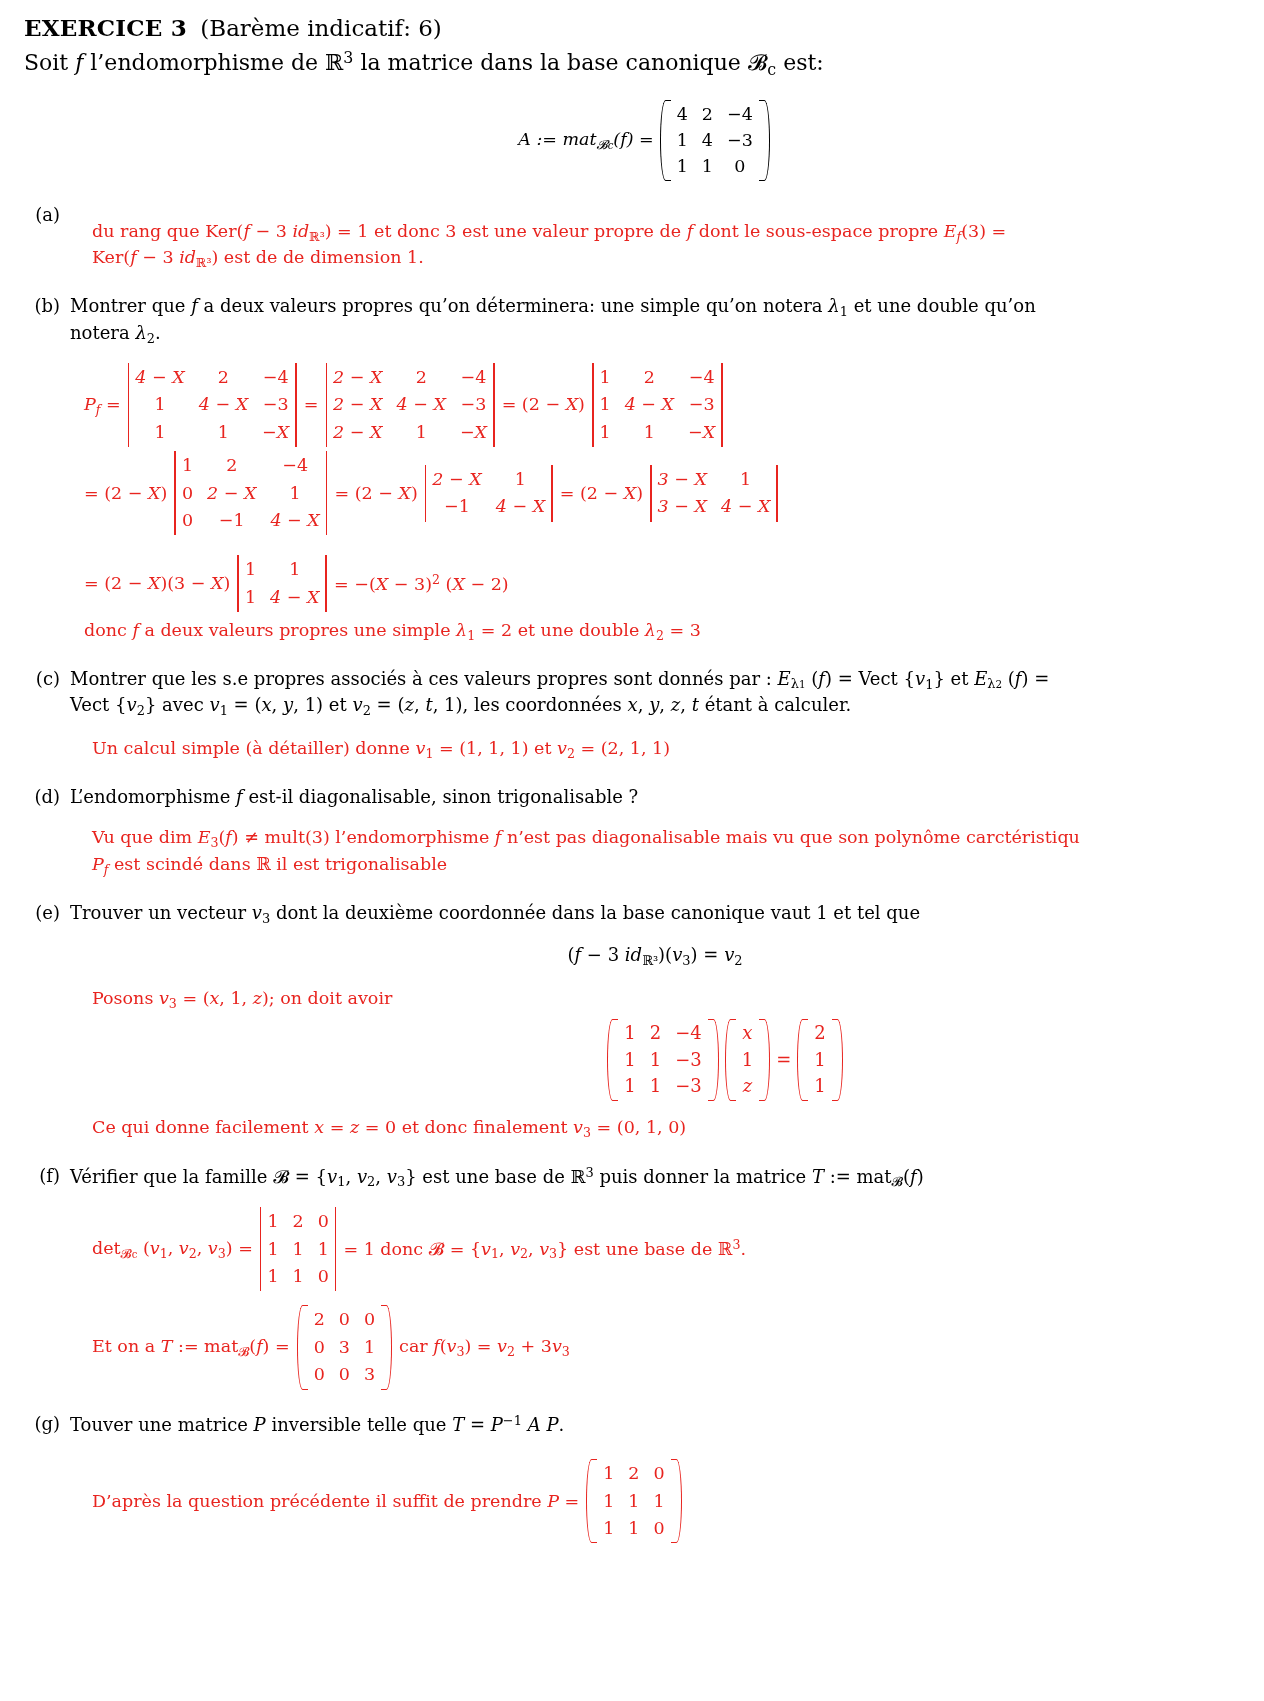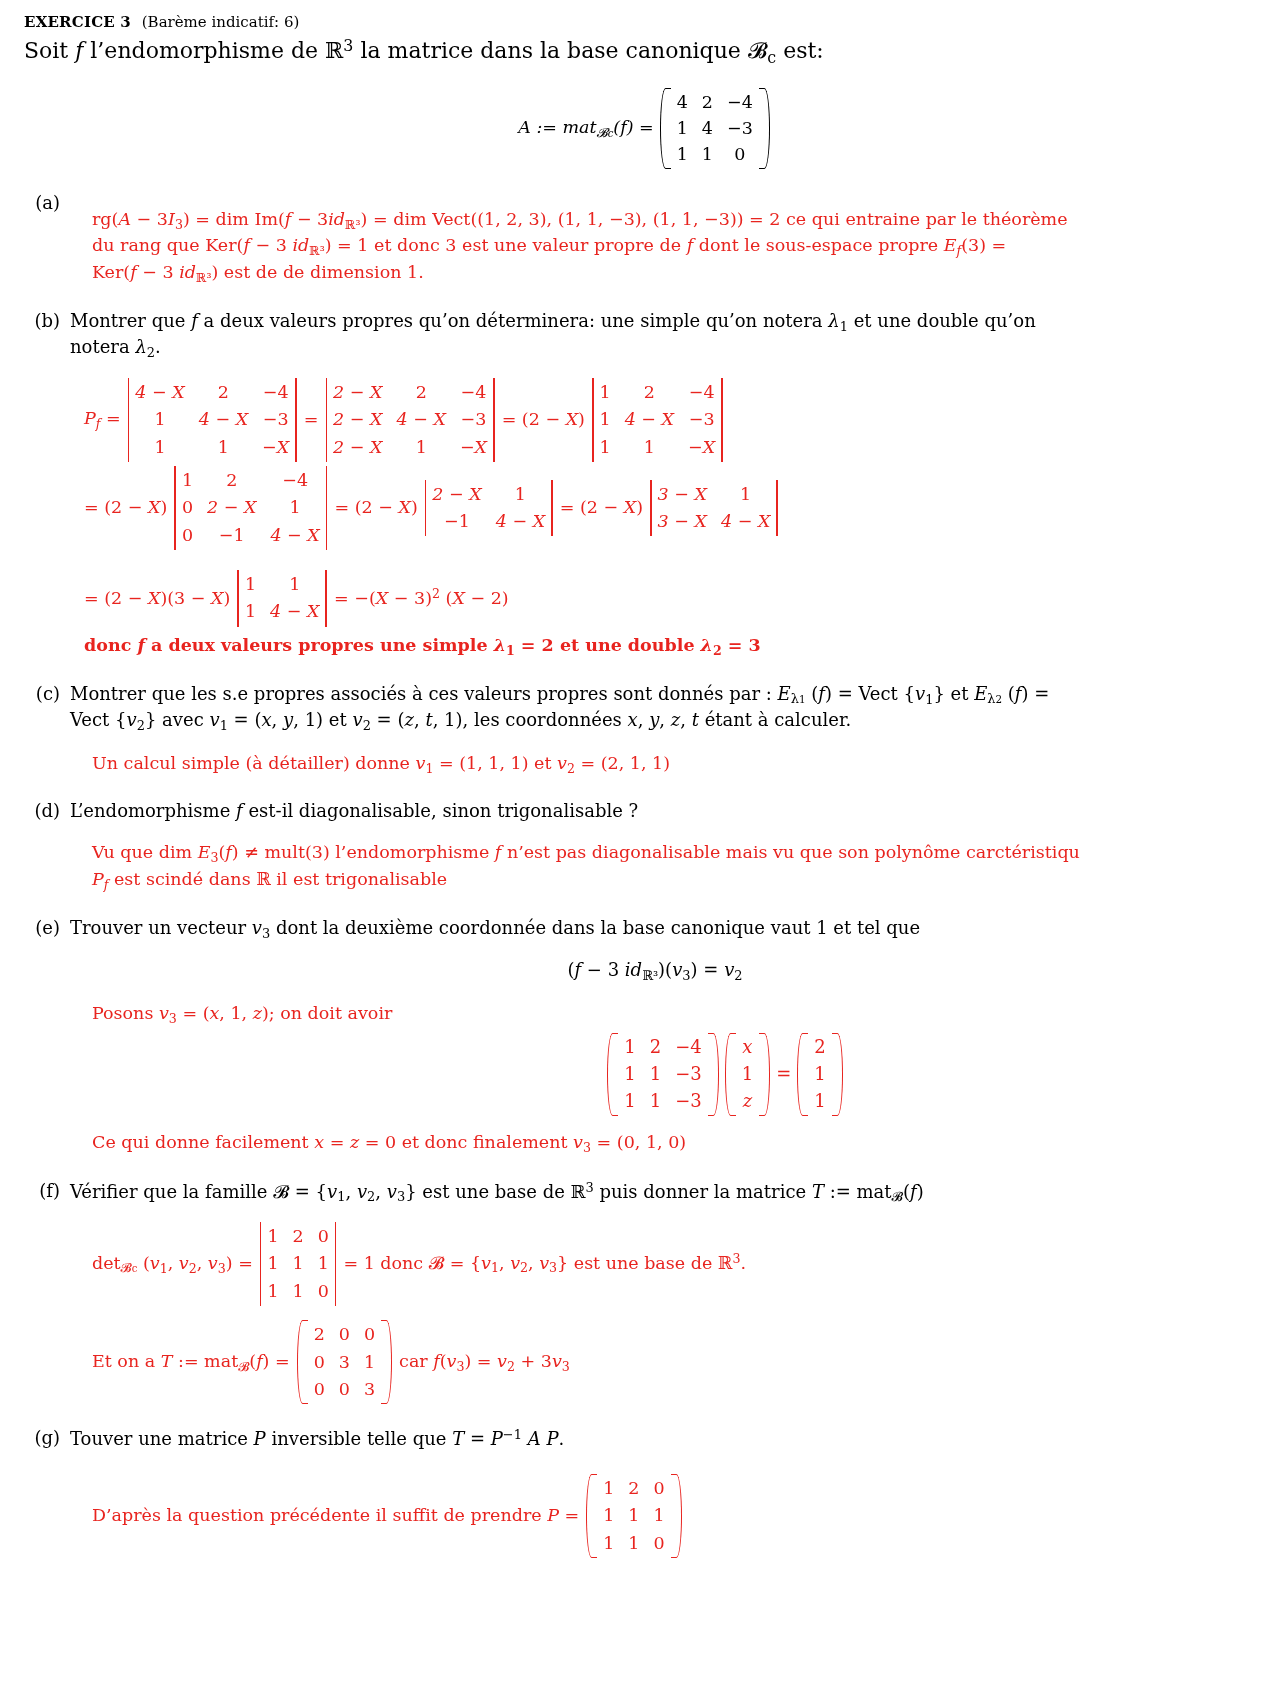--- a/index.html
+++ b/index.html
@@ -19,21 +19,21 @@
     width: 1264px;
     box-sizing: border-box;
     padding: 12px 24px 20px 24px;
     position: relative;
   }
   .red { color: #e8241f; }
   .it { font-style: italic; margin-left: 24px; }
   .center { text-align: center; }
 
   
-  .ex-head { font-size: 15px; margin: 0 0 2px 0; }
+  .ex-head { font-size: 23px; margin: 0 0 2px 0; }
   .ex-head .title { font-weight: bold; letter-spacing: .2px; }
   .intro { margin: 0 0 4px 0; font-size: 22px; }
 
   
   .item {
     display: flex;
     align-items: flex-start;
     margin-top: 22px;
   }
   .item-label {
@@ -135,23 +135,20 @@
       </span>
       <span class="pright"></span>
     </span>
   </div>
 
   <div class="item">
     <div class="item-label">(a)</div>
     <div class="item-body">
       <div class="ans">
         <div>
-          rg(<i>A</i> − 3<i>I</i><span class="sub">3</span>) = dim Im(<i>f</i> − 3<i>id</i><span class="sub">ℝ³</span>) = dim Vect((1, 2, 3), (1, 1, −3), (1, 1, −3)) = 2 ce qui entraine par le théorème
-        </div>
-        <div>
           du rang que Ker(<i>f</i> − 3 <i>id</i><span class="sub">ℝ³</span>) = 1 et donc 3 est une valeur propre de <i>f</i> dont le sous-espace propre <i>E<span class="sub">f</span></i>(3) =
         </div>
         <div>
           Ker(<i>f</i> − 3 <i>id</i><span class="sub">ℝ³</span>) est de de dimension 1.
         </div>
       </div>
     </div>
   </div>
 
   <div class="item">
@@ -266,21 +263,21 @@
               <span class="num">1</span>
                 <span class="num">1</span>
               <span class="num">1</span>
                 <span>4 − <i>X</i></span>
             </span>
             <span class="bright"></span>
           </span>
           <span>= −(<i>X</i> − 3)<span class="sup">2</span> (<i>X</i> − 2)</span>
         </div>
 
-        <div style="margin-top:6px;font-weight:bold;">
+        <div style="margin-top:6px;">
           donc <i>f</i> a deux valeurs propres une simple <i>λ</i><span class="sub">1</span> = 2 et une double <i>λ</i><span class="sub">2</span> = 3
         </div>
       </div>
     </div>
   </div>
 
   <div class="item">
     <div class="item-label">(c)</div>
     <div class="item-body">
       <div>

